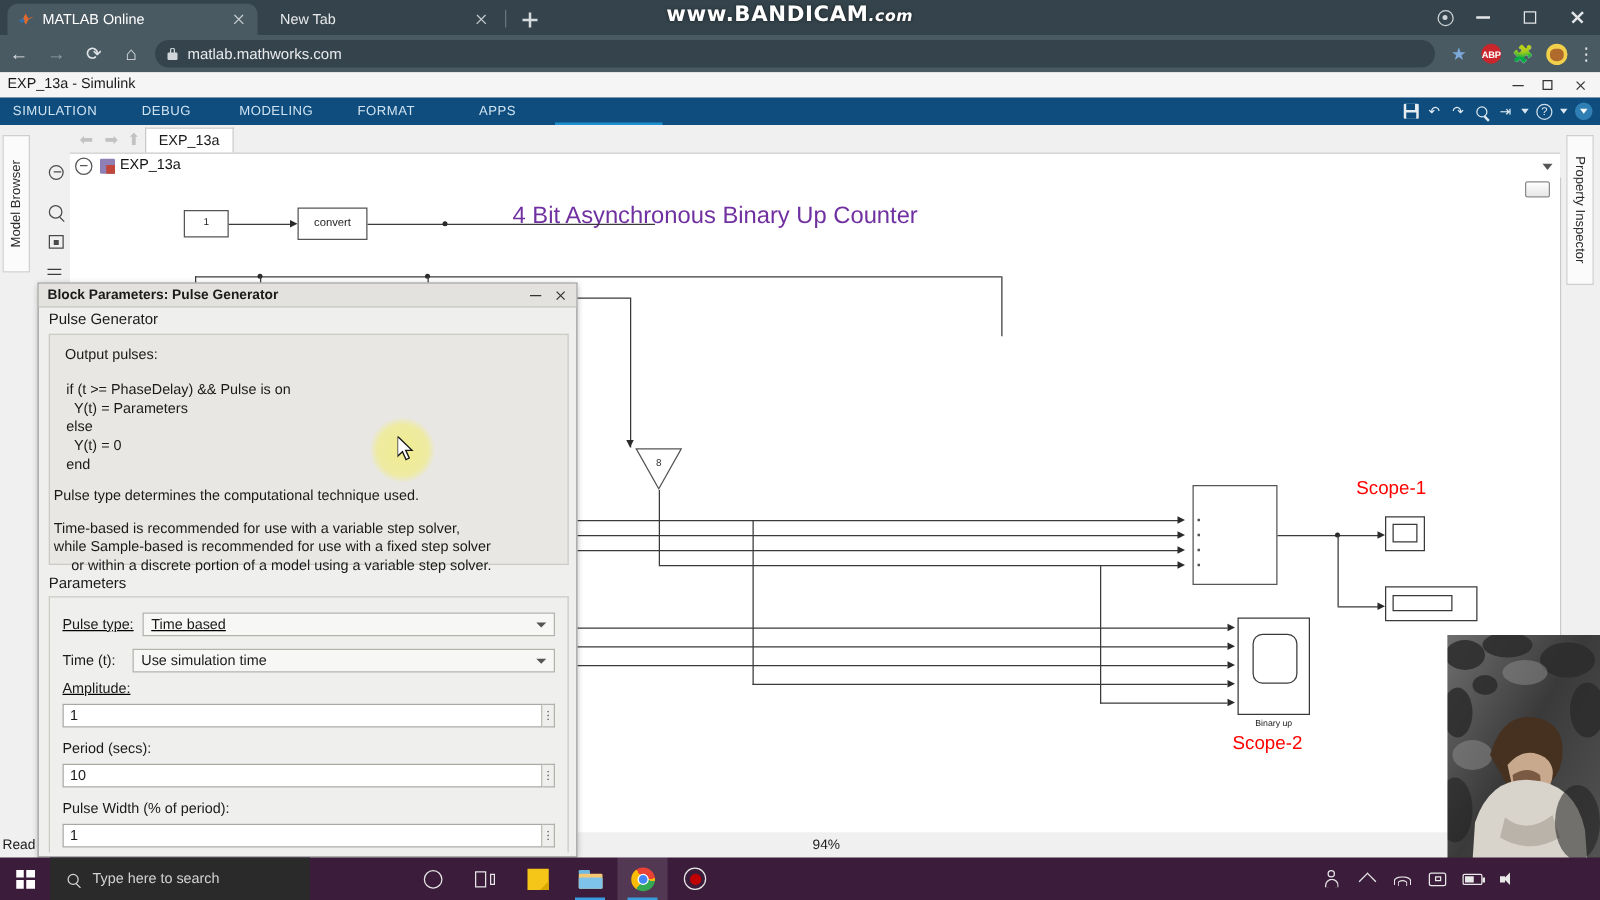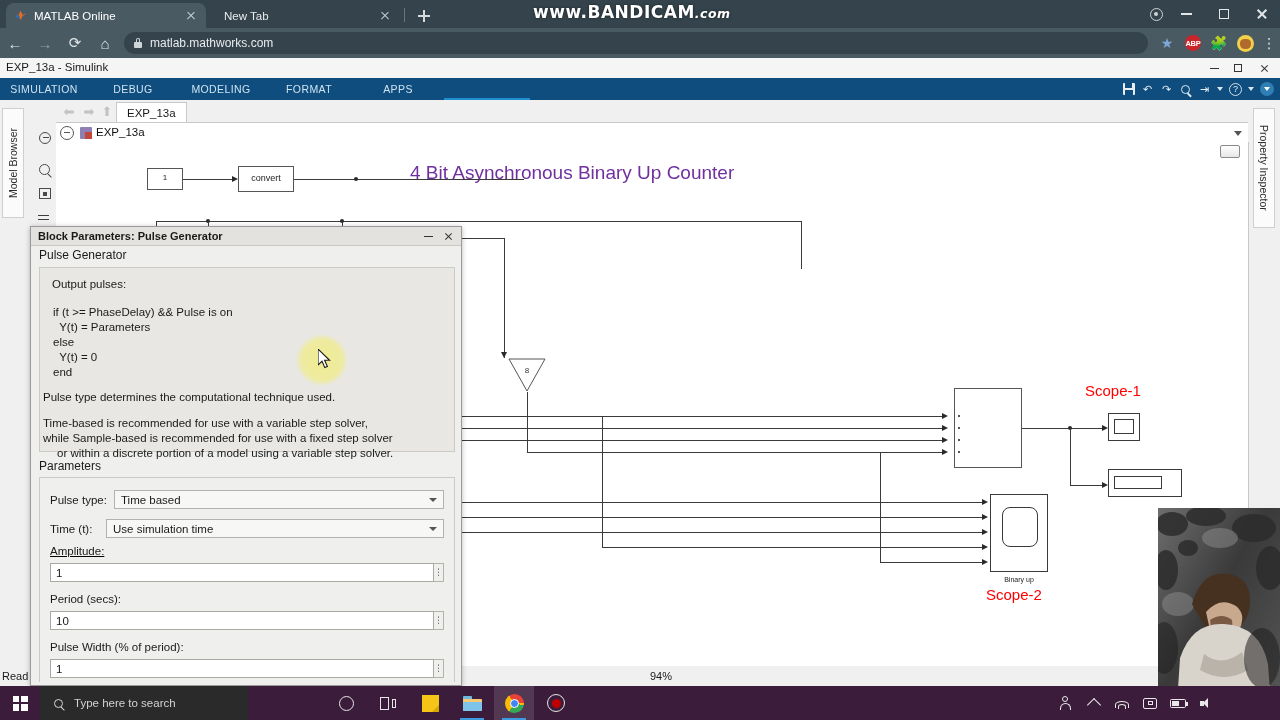--- a/index.html
+++ b/index.html
@@ -590,21 +590,21 @@
       <span class="line" style="top:98px;left:13px;">end</span>
       <span class="line" style="top:123px;left:3px;">Pulse type determines the computational technique used.</span>
       <span class="line" style="top:149px;left:3px;">Time-based is recommended for use with a variable step solver,</span>
       <span class="line" style="top:164px;left:3px;">while Sample-based is recommended for use with a fixed step solver</span>
       <span class="line" style="top:179px;left:17px;text-align:right;">or within a discrete portion of a model using a variable step solver.</span>
     </div>
 
     <div class="paramhdr">Parameters</div>
 
     <div class="panel">
-      <div class="frow" style="top:12px;">
+      <div class="frow" style="top:12px;text-decoration:underline;">
         <span class="flabel" style="width:64px;">Pulse type:</span>
         <span class="fsel" style="width:330px;">
           <span>Time based</span>
             <i class="ca"></i>
         </span>
       </div>
 
       <div class="frow" style="top:41px;">
         <span class="flabel" style="width:56px;">Time (t):</span>
         <span class="fsel" style="width:338px;">

